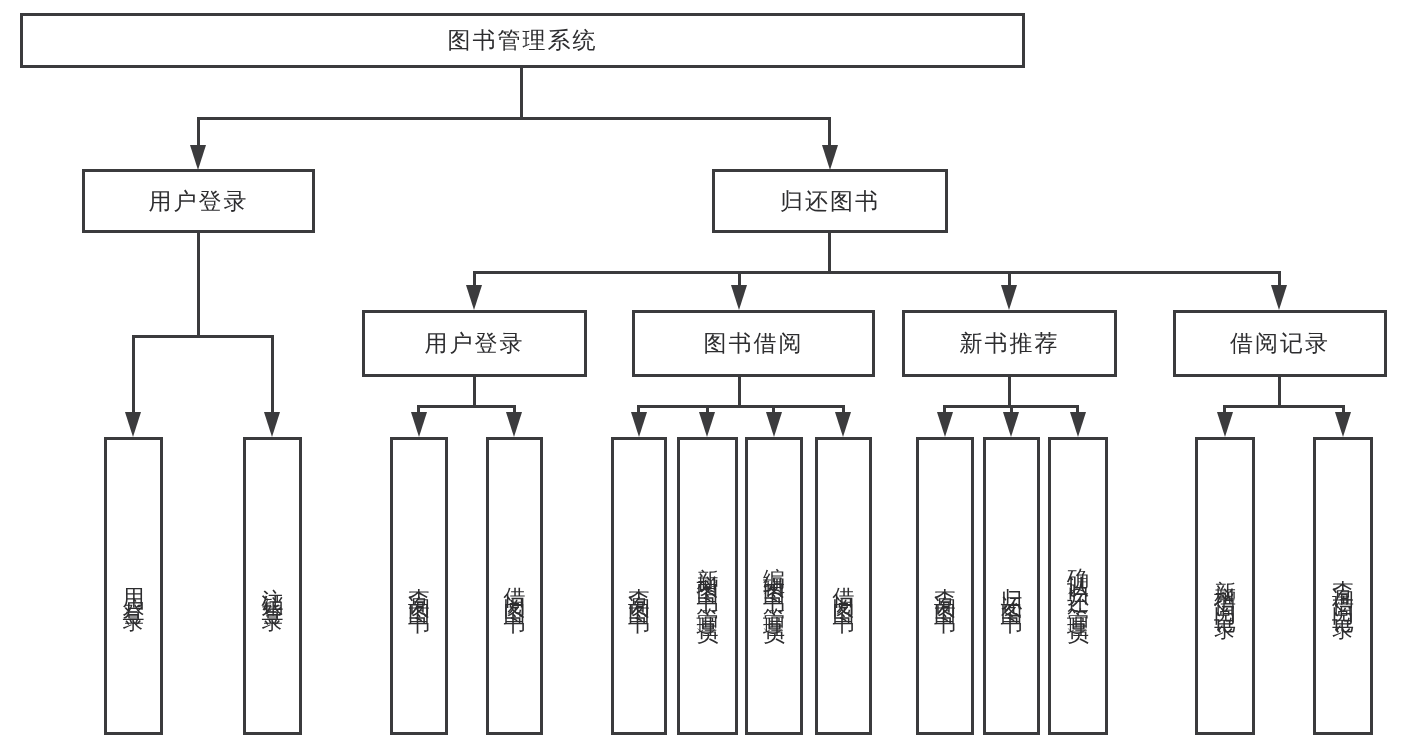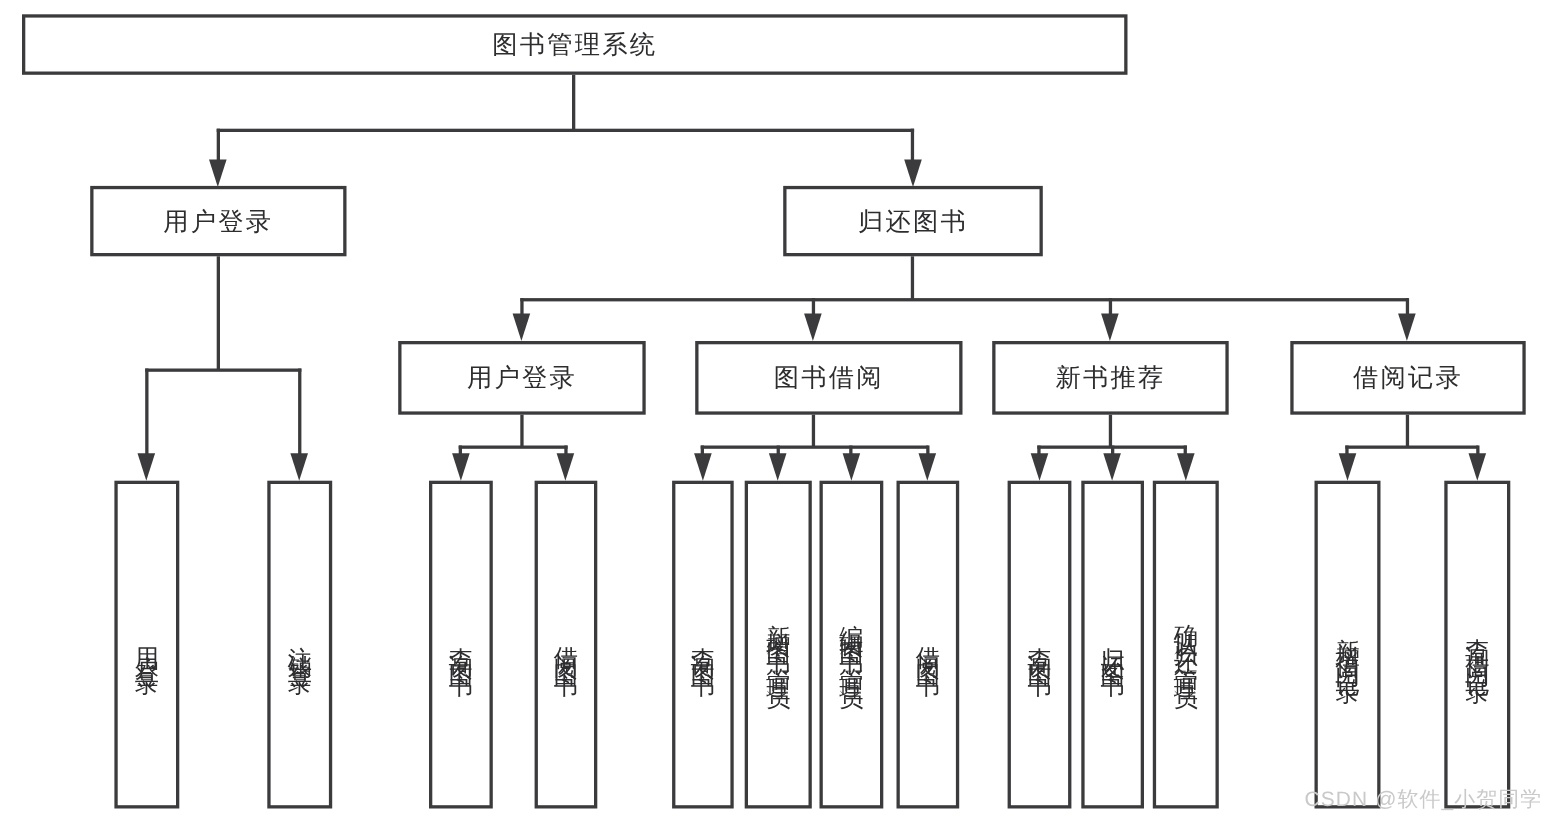--- a/index.html
+++ b/index.html
@@ -132,15 +132,14 @@
   <div class="vline" style="left:1076px;top:405px;height:9px"></div>
   <div class="arrow" style="left:1070px;top:412px"></div>
 
   <div class="vline" style="left:1278px;top:377px;height:30px"></div>
   <div class="hline" style="left:1223px;top:405px;width:121px"></div>
   <div class="vline" style="left:1223px;top:405px;height:9px"></div>
   <div class="arrow" style="left:1217px;top:412px"></div>
   <div class="vline" style="left:1342px;top:405px;height:9px"></div>
   <div class="arrow" style="left:1335px;top:412px"></div>
 
-  <div class="watermark">CSDN @软件_小贺同学</div>
 
 </div>
 
 </body></html>

